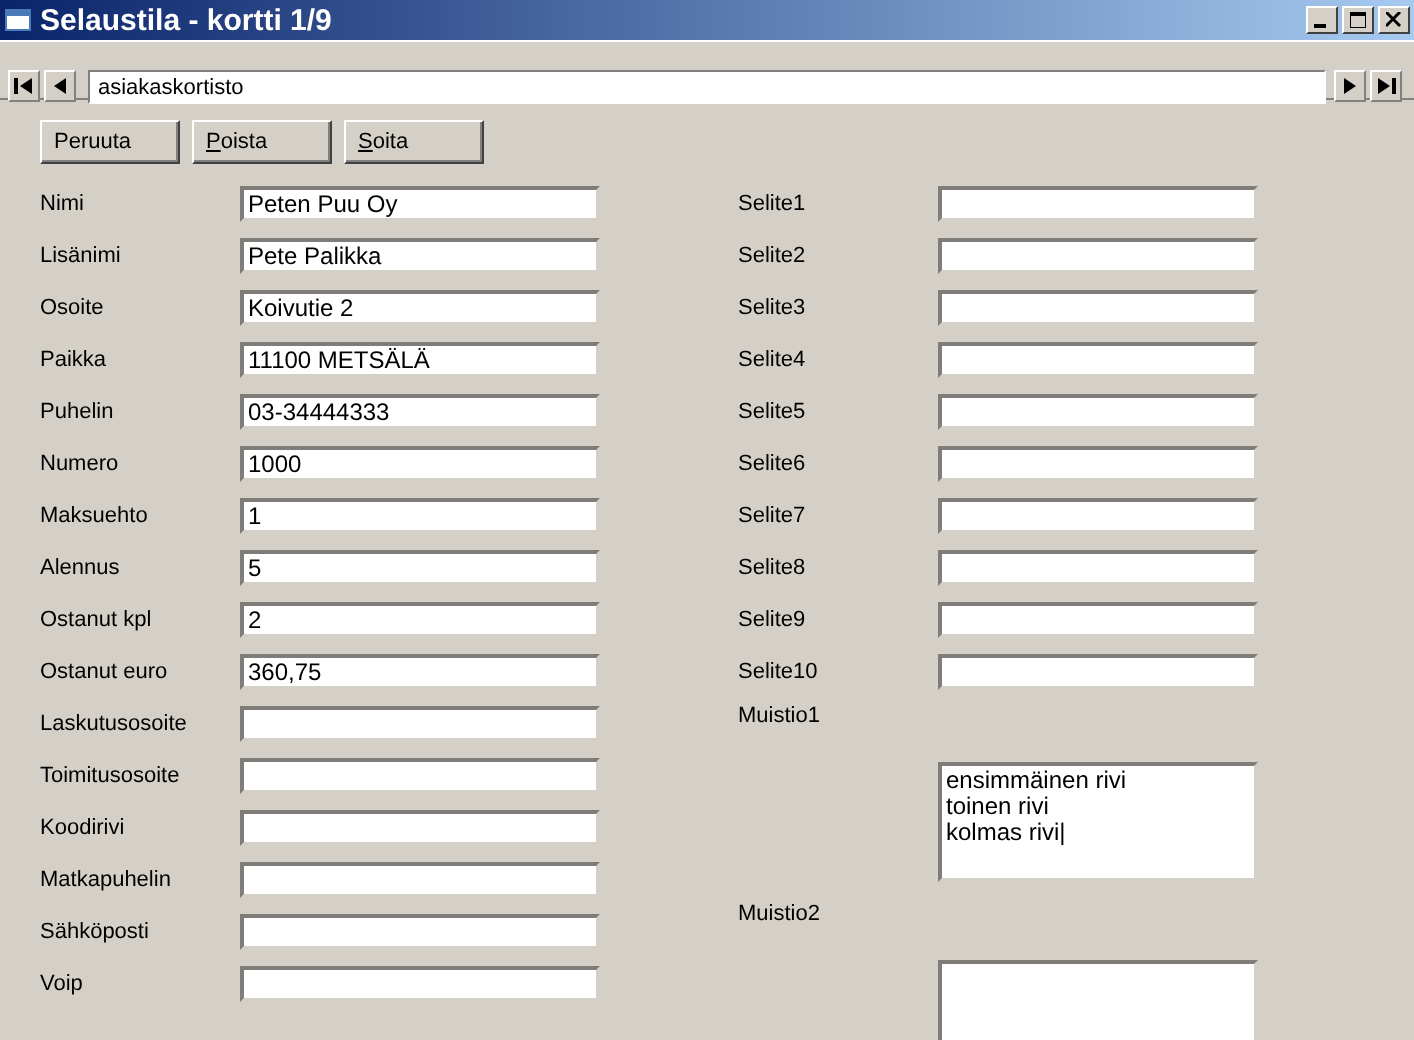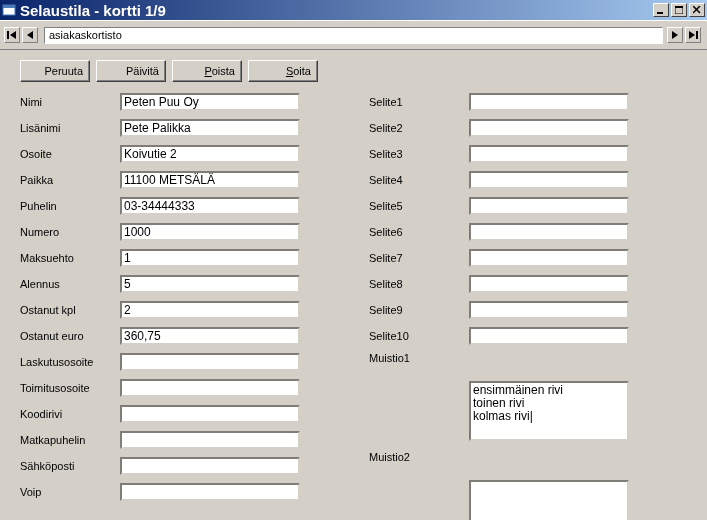--- a/index.html
+++ b/index.html
@@ -19,41 +19,41 @@
   .win-btn {
     width:16px; height:14px; background:#d4d0c8;
     border:1px solid #fff; border-right-color:#404040; border-bottom-color:#404040;
     margin-left:2px; display:flex; align-items:center; justify-content:center;
     font-family:Arial; font-size:10px; font-weight:bold; color:#000; cursor:default;
   }
   .win-btn.close { font-size:10px; }
 
   
   .navbar {
-    height:22px; background:#d4d0c8; display:flex; align-items:center; padding:14px 4px;
+    height:22px; background:#d4d0c8; display:flex; align-items:flex-start; padding:14px 4px;
     border-top:1px solid #fff; border-bottom:1px solid #808080;
   }
   .nav-btn {
     width:16px; height:16px; background:#d4d0c8;
     border:1px solid #fff; border-right-color:#808080; border-bottom-color:#808080;
     display:flex; align-items:center; justify-content:center; margin-right:2px; cursor:pointer;
   }
   .nav-input {
     flex:1; height:17px; background:#fff; border:1px solid #808080;
     border-right-color:#fff; border-bottom-color:#fff; padding:0 4px; font-size:11px;
     font-family:inherit; margin:0 4px;
   }
 
   
   .toolbar { padding:10px 20px 4px 20px; display:flex; gap:6px; }
   .tb-btn {
     width:70px; height:22px; background:#d4d0c8;
     border:1px solid #fff; border-right-color:#404040; border-bottom-color:#404040;
     box-shadow: inset -1px -1px 0 #808080, inset 1px 1px 0 #d4d0c8;
-    font-size:11px; text-align:right; line-height:18px; cursor:pointer;
+    font-size:11px; text-align:left; line-height:18px; cursor:pointer;
     font-family:inherit;
   }
 
   
   .form { display:flex; padding:6px 20px; gap:31px; }
   .col { flex:1; }
   .row { display:flex; align-items:center; margin-bottom:7px; height:19px; }
   .row.tall { align-items:flex-start; height:auto; margin-bottom:10px; }
   .lbl { width:100px; font-size:11px; color:#000; }
   .fld {
@@ -122,21 +122,20 @@
   <div class="nav-btn">
     <svg width="10" height="10">
         <polygon points="1,1 1,9 7,5" fill="#000"></polygon>
         <rect x="8" y="1" width="2" height="8" fill="#000"></rect>
       </svg>
   </div>
 </div>
 
 <div class="toolbar">
   <button class="tb-btn"><span><span>Peruuta</span></span></button>
-  <button class="tb-btn"><span><span>Päivitä</span></span></button>
   <button class="tb-btn"><span><u>P</u>oista</span></button>
   <button class="tb-btn"><span><u>S</u>oita</span></button>
 </div>
 
 <div class="form">
   <div class="col">
     <div class="row">
         <span class="lbl">Nimi</span>
         <input class="fld" value="Peten Puu Oy" style="">
       </div>

